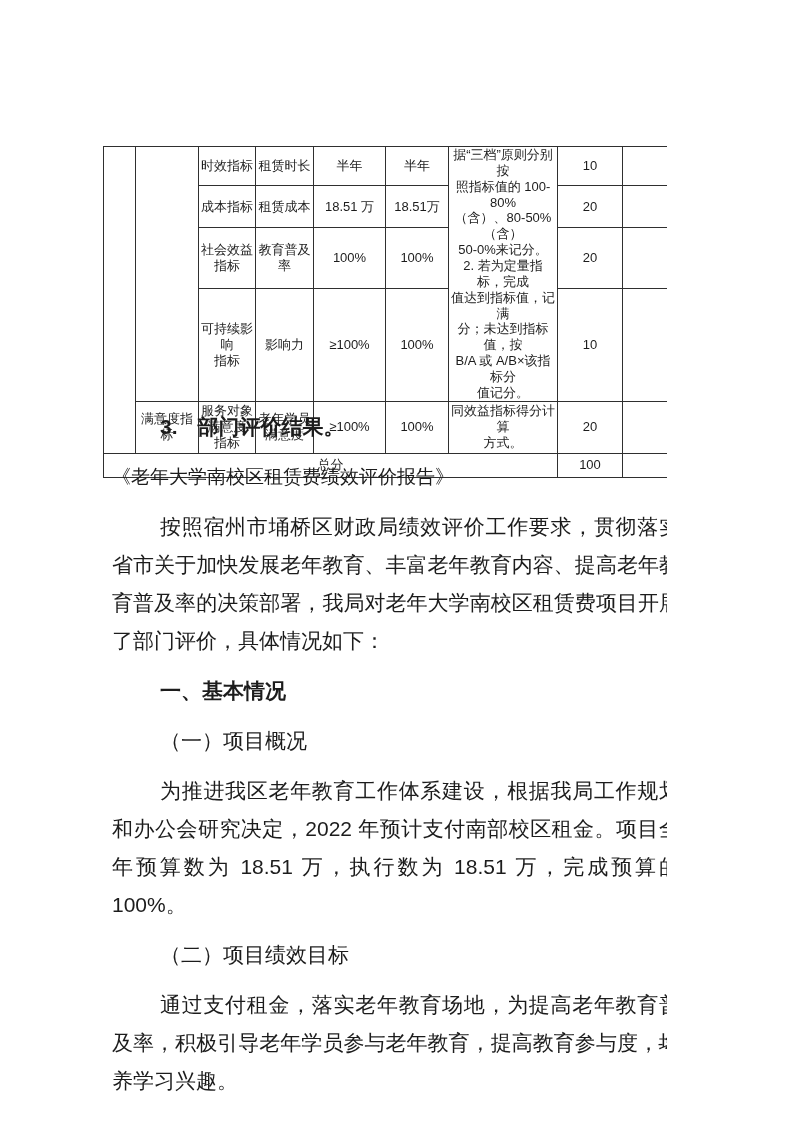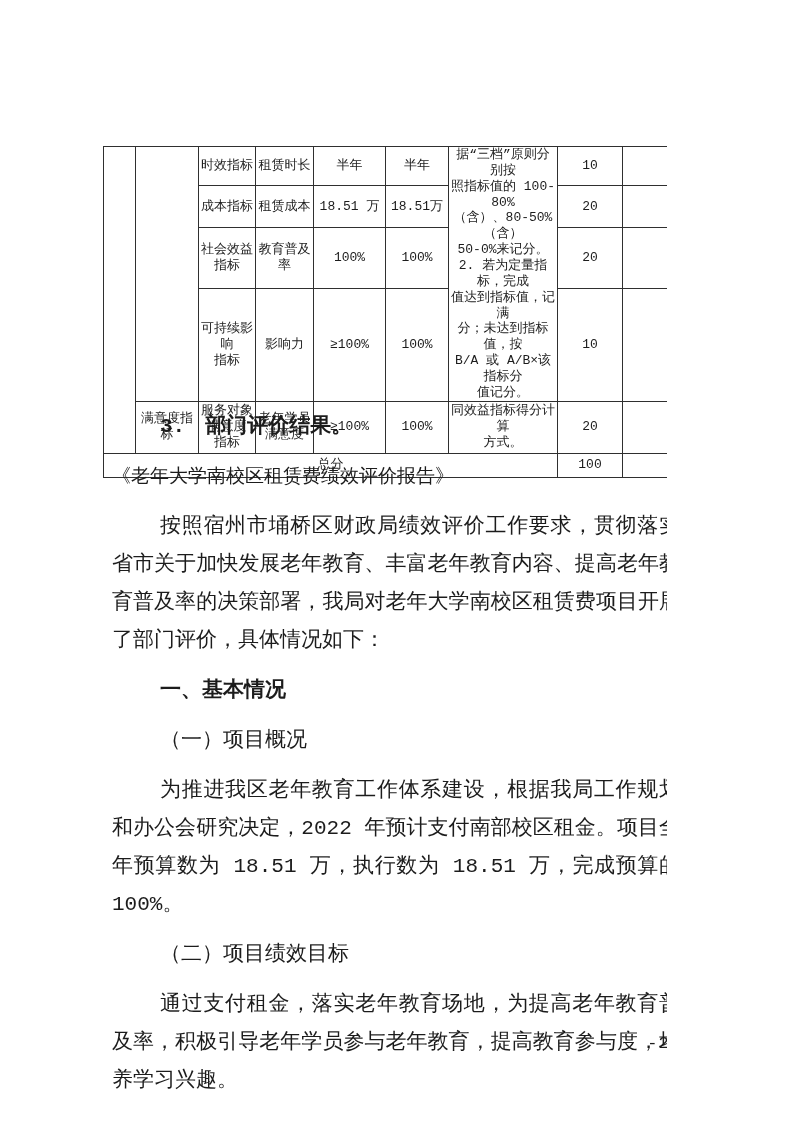--- a/index.html
+++ b/index.html
@@ -1,21 +1,21 @@
 <!DOCTYPE html>
 <html><head>
 <meta charset="utf-8">
 <style>
   html, body { margin: 0; padding: 0; background: #ffffff; }
   .page {
     position: relative;
     width: 667px;
     height: 1122px;
     background: #ffffff;
-    font-family: Liberation Mono, monospace;
+    font-family: Liberation Sans, sans-serif;
     color: #1c1c1c;
     overflow: hidden;
   }
 
   
   table.score-table {
     position: absolute;
     left: 103px;
     top: 146px;
     width: 589px;

